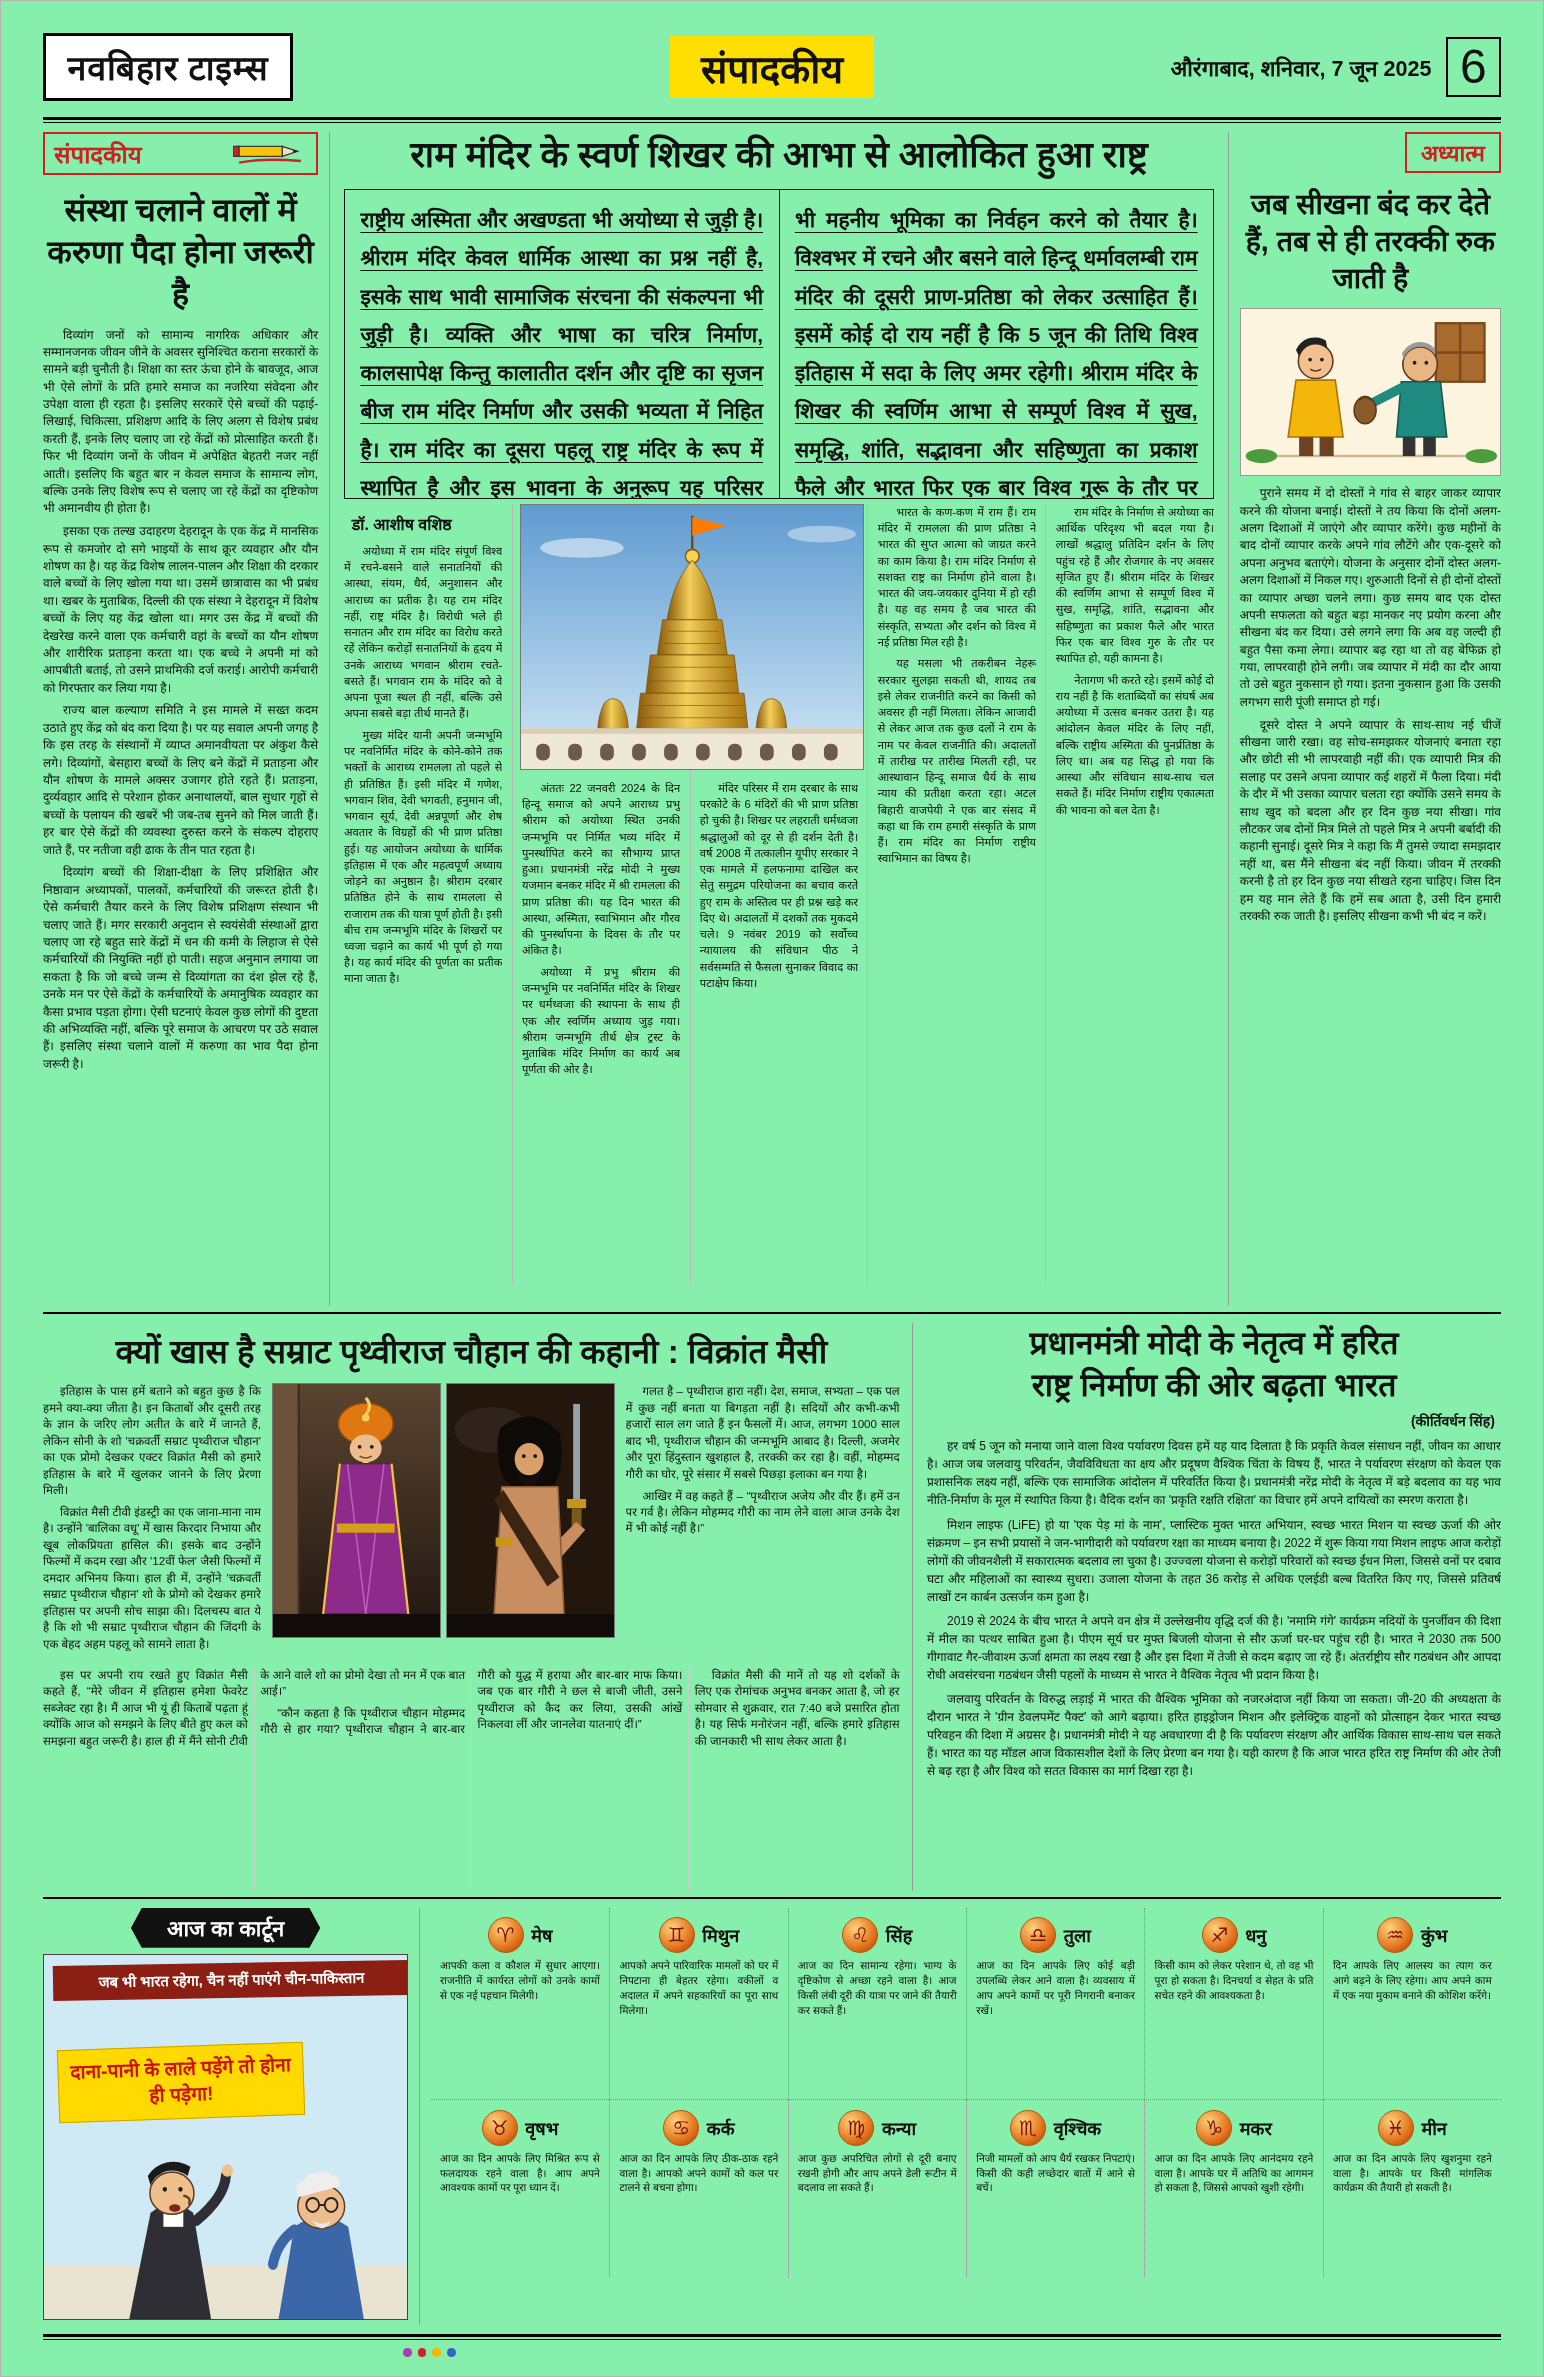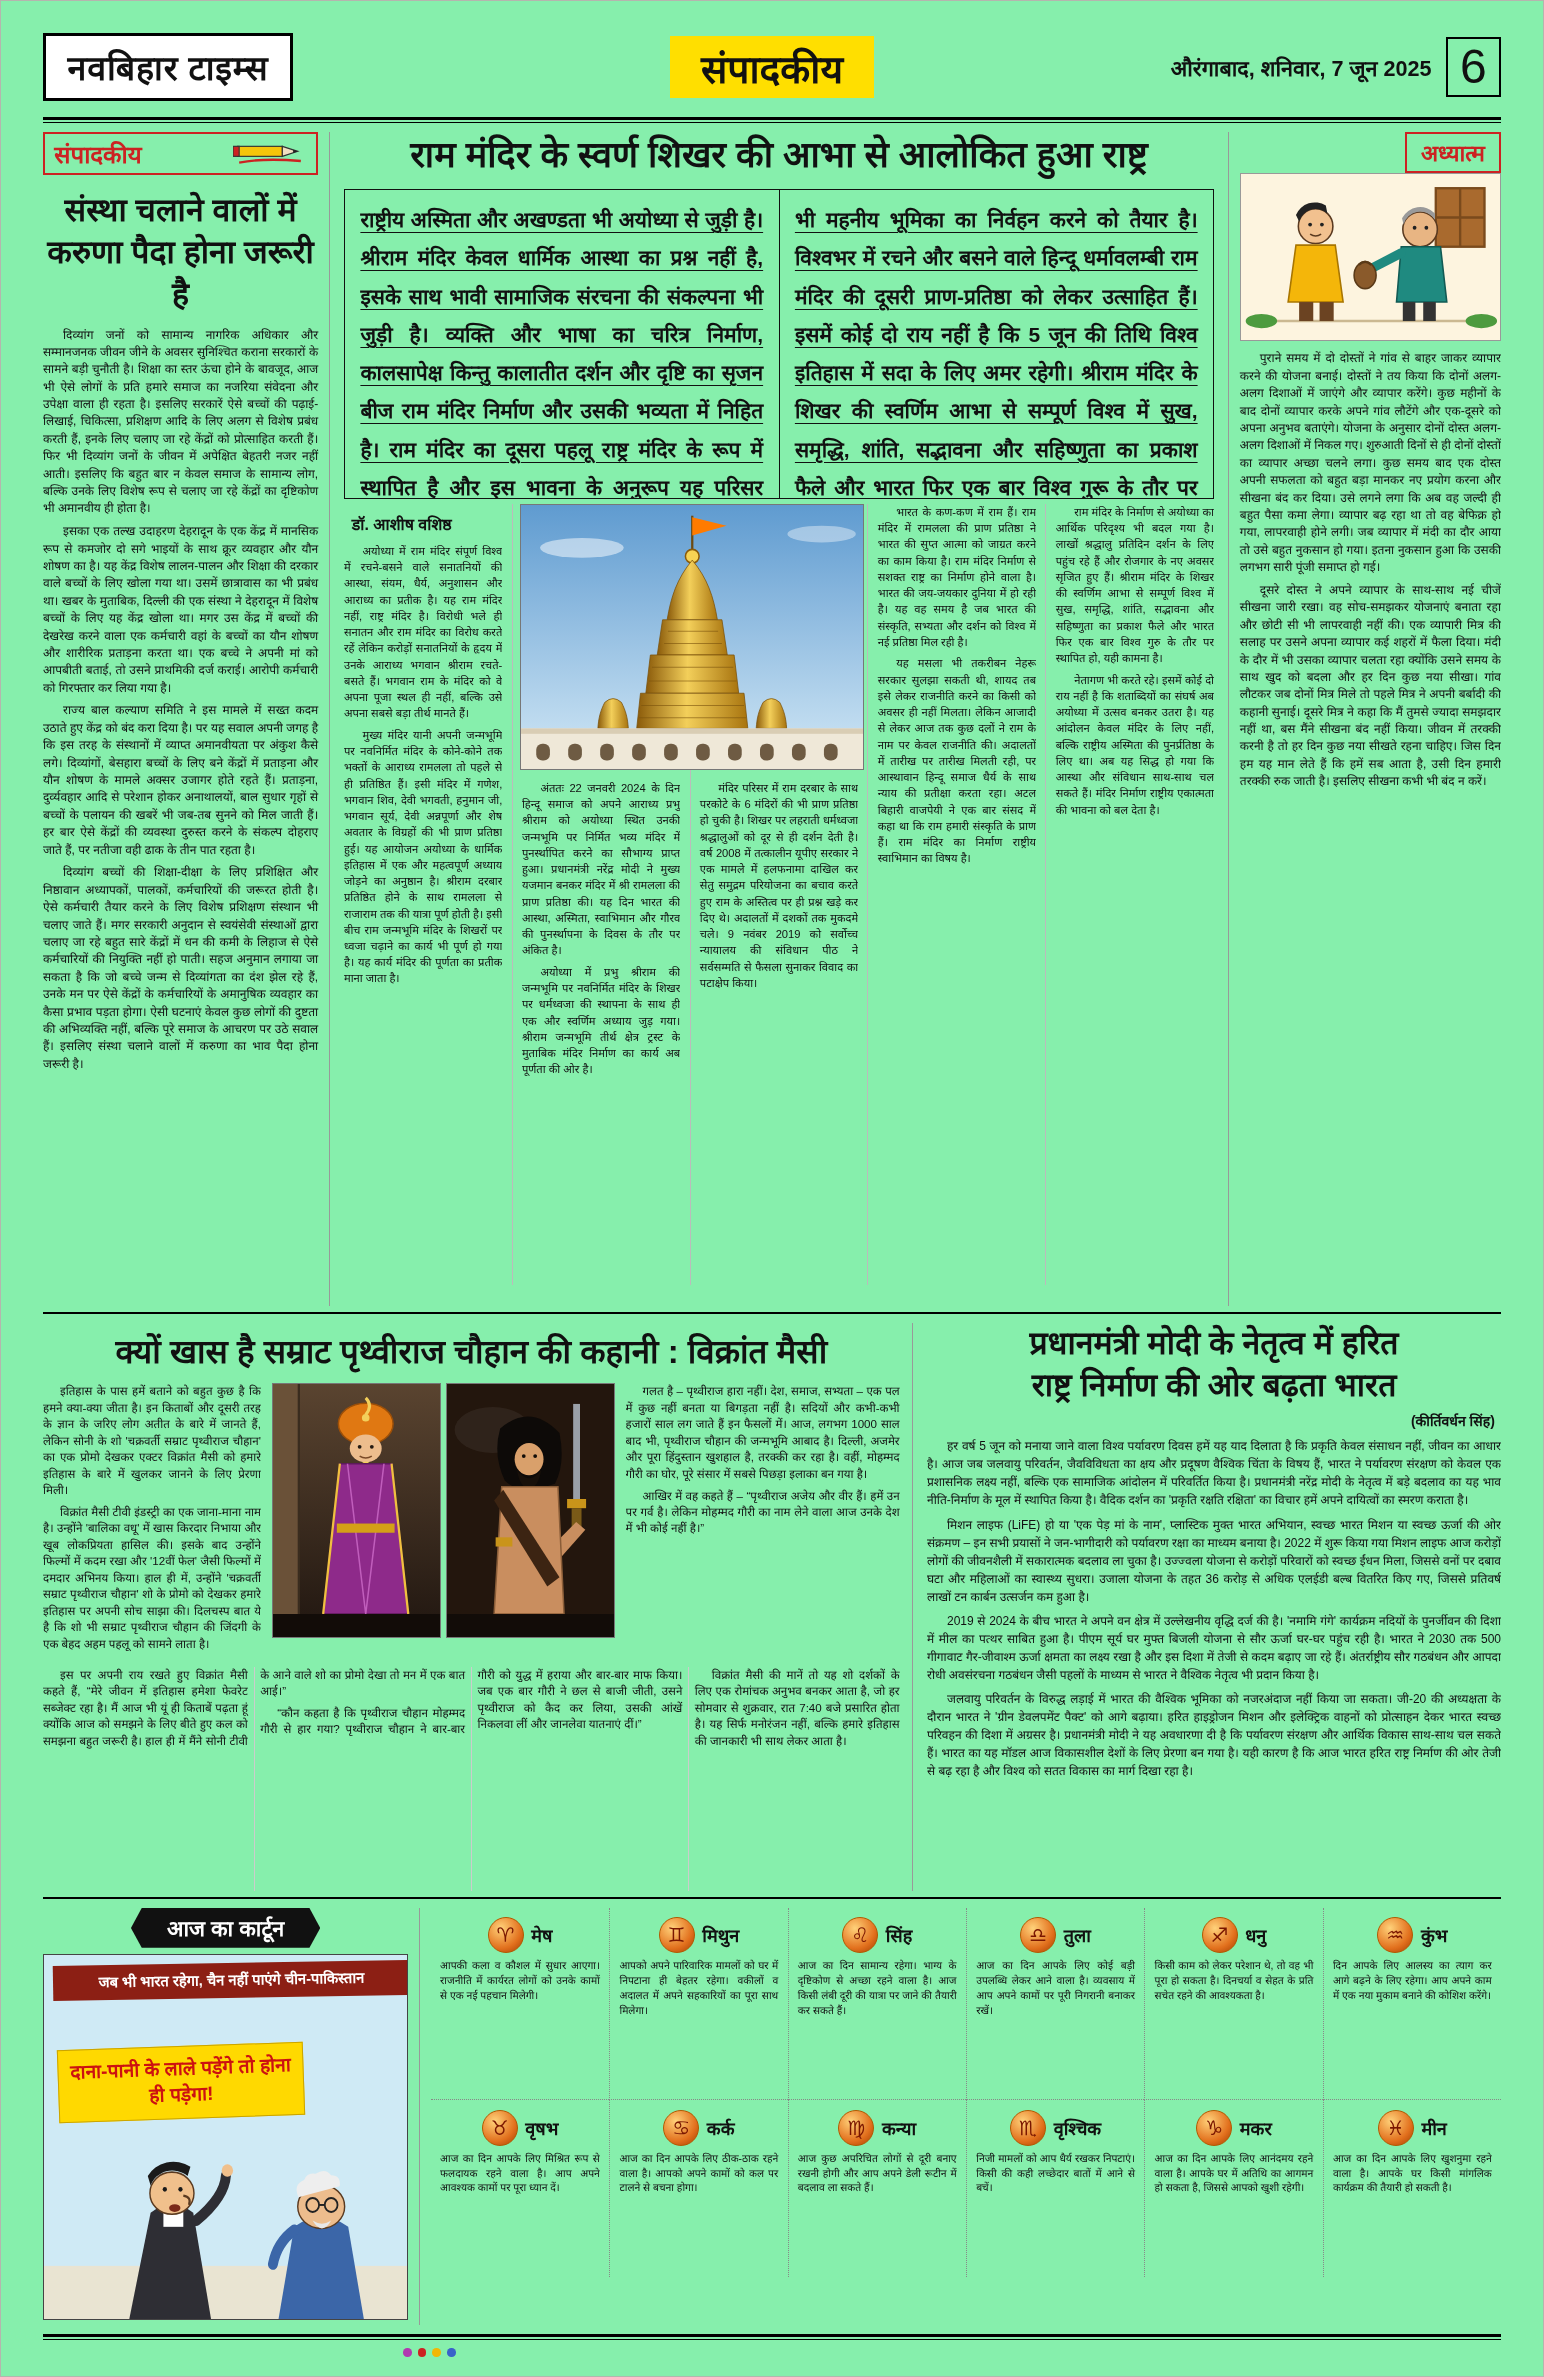--- a/index.html
+++ b/index.html
@@ -215,20 +215,21 @@
               <rect x="356" y="312" width="18" height="22" rx="8"></rect>
                 <rect x="398" y="312" width="18" height="22" rx="8"></rect>
             </g>
           </svg>
         </div>
       </div>
     </div>
 
     <div class="sp-col">
       <div class="sp-label">अध्यात्म</div>
+      <div class="sp-headline">जब सीखना बंद कर देते हैं, तब से ही तरक्की रुक जाती है</div>
       <div class="sp-illus">
         <svg viewBox="0 0 330 210" preserveAspectRatio="none">
           <rect width="330" height="210" fill="#fdf4df"></rect>
           <rect x="248" y="18" width="62" height="74" fill="#a96a2e" stroke="#7a4a1c" stroke-width="3"></rect>
           <line x1="279" y1="18" x2="279" y2="92" stroke="#7a4a1c" stroke-width="3"></line>
           <line x1="248" y1="55" x2="310" y2="55" stroke="#7a4a1c" stroke-width="3"></line>
           <line x1="8" y1="186" x2="322" y2="186" stroke="#cbb891" stroke-width="3"></line>
           <circle cx="95" cy="66" r="22" fill="#f2c18f" stroke="#5a3a20" stroke-width="2"></circle>
           <path d="M74 60 a22 22 0 0 1 36 -10 l-2 -10 a26 26 0 0 0 -38 12 Z" fill="#222"></path>
           <circle cx="88" cy="64" r="2.4" fill="#222"></circle>

